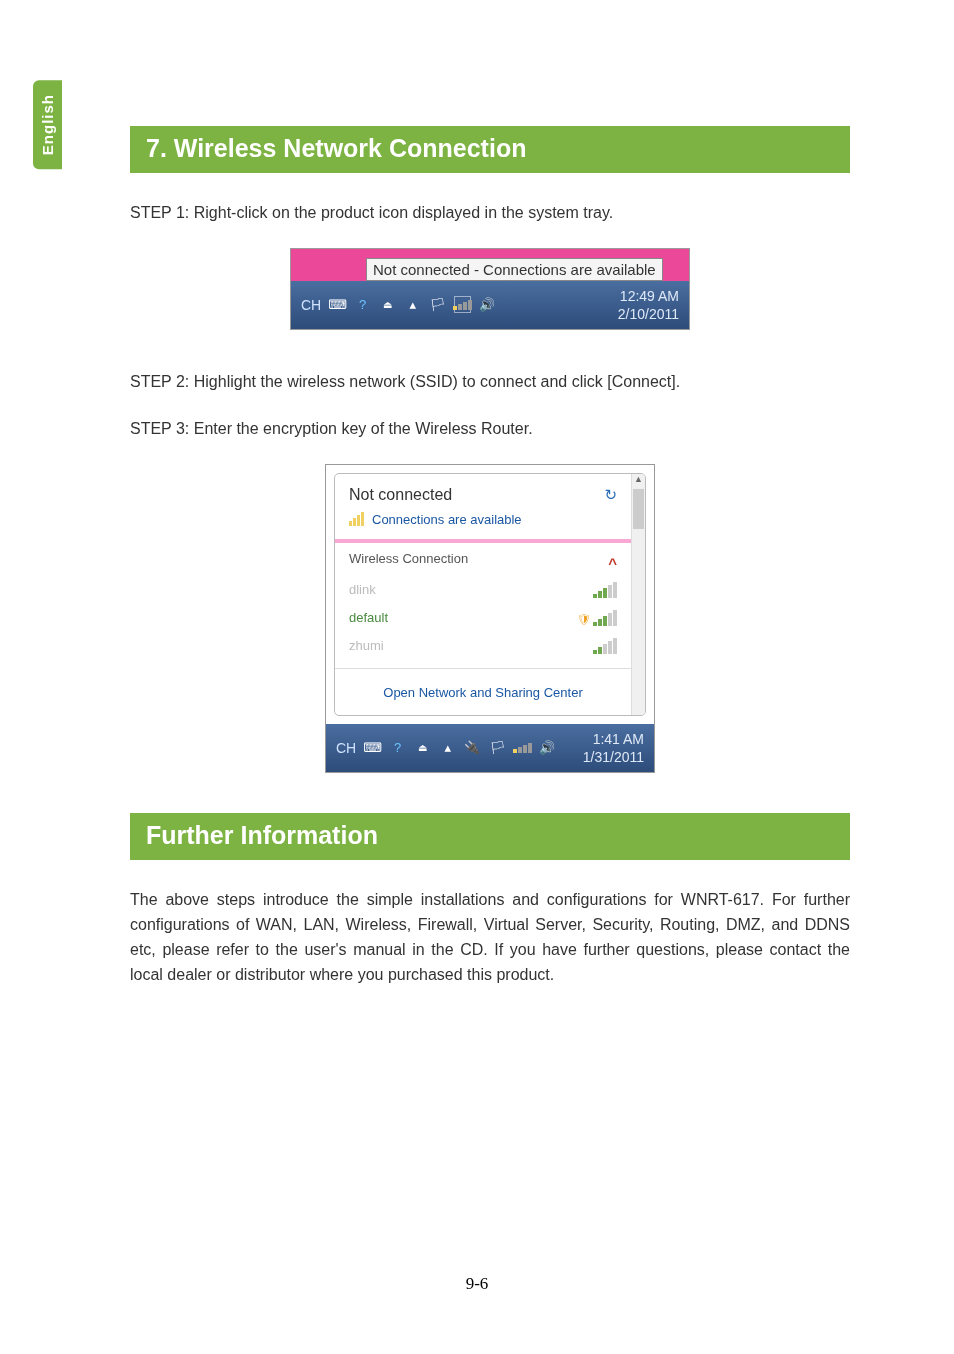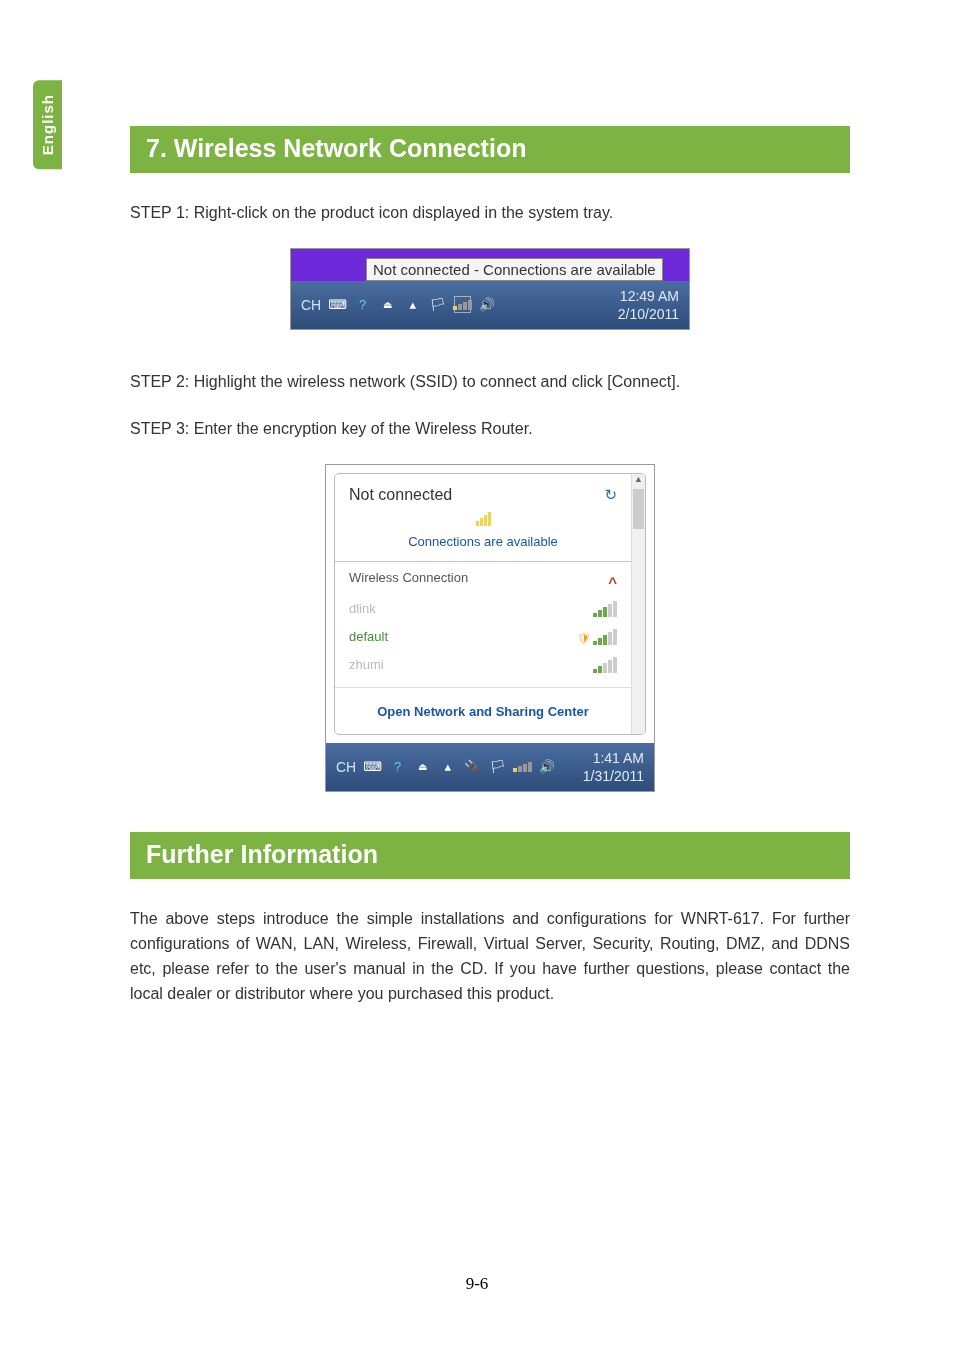--- a/index.html
+++ b/index.html
@@ -53,21 +53,21 @@
     .body-text b {
       font-weight: normal;
     }
     .justified {
       text-align: justify;
     }
     .screenshot1 {
       width: 400px;
       margin: 0 auto 40px auto;
       border: 1px solid #999;
-      background: #6d28d9;
+      background: #ec4899;
     }
     .tooltip-box {
       background: #f5f5f5;
       border: 1px solid #888;
       color: #333;
       font-size: 15px;
       padding: 2px 6px;
       margin: 7px 0 0 75px;
       display: inline-block;
       font-family: "Segoe UI", sans-serif;
@@ -131,22 +131,21 @@
     }
     .popup-header-text {
       font-size: 16px;
       color: #333;
     }
     .popup-sub {
       display: flex;
       align-items: center;
       gap: 8px;
       padding: 4px 14px 12px 14px;
-      border-bottom: 1px solid #f9a8d4;
-      flex-direction: column;
+      border-bottom: 4px solid #f9a8d4;
     }
     .bars-icon {
       display: flex;
       align-items: flex-end;
       gap: 1px;
     }
     .bars-icon span {
       width: 3px;
       background: #f0d060;
       display: block;
@@ -186,21 +185,20 @@
     .net-name-gray {
       color: #bbb;
     }
     .net-name-green {
       color: #4a8a3f;
     }
     .popup-footer {
       border-top: 1px solid #ddd;
       padding: 14px;
       text-align: center;
-      font-weight: bold;
     }
     .popup-footer-link {
       color: #1a57a3;
       font-size: 13px;
     }
     .taskbar2 {
       background: linear-gradient(to bottom, #4a6ea0, #2d4c7a);
       display: flex;
       align-items: center;
       padding: 6px 10px;

